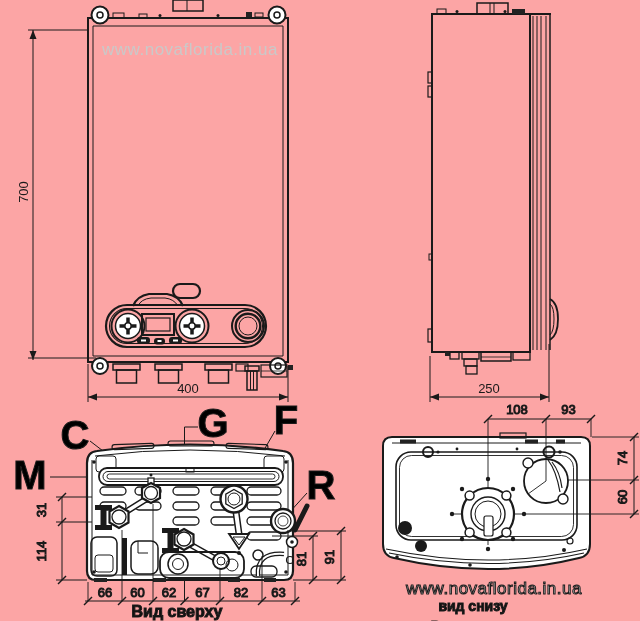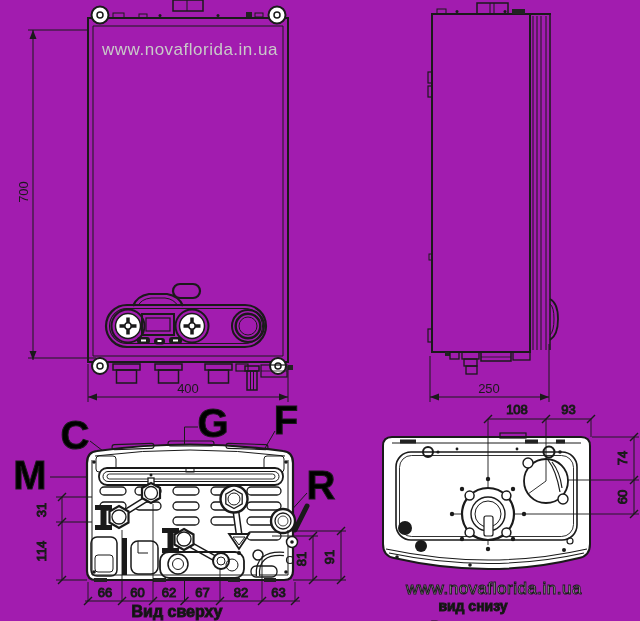--- a/index.html
+++ b/index.html
@@ -1,16 +1,16 @@
 <!DOCTYPE html>
 <html><head>
 <meta charset="utf-8">
 <style>
   html,body{margin:0;padding:0;background:#fff;}
-  .canvas{position:relative;width:640px;height:621px;background:#a21caf;overflow:hidden;}
+  .canvas{position:relative;width:640px;height:621px;background:#fca5a5;overflow:hidden;}
   svg{position:absolute;left:0;top:0;}
   svg text{font-family:"Liberation Sans","DejaVu Sans",sans-serif;fill:#1a1a1a;}
   .dim-num{font-size:13px;}
   .letter{font-size:40px;font-weight:700;fill:#000;}
   .caption{font-size:16px;font-weight:600;fill:#111;}
   .caption-sm{font-size:14px;font-weight:600;fill:#111;}
   .caption-cut{font-size:14px;font-weight:600;fill:#9a9a9a;}
   .wm{font-size:17px;fill:#c9c9c9;letter-spacing:.5px;}
 </style>
 </head>

